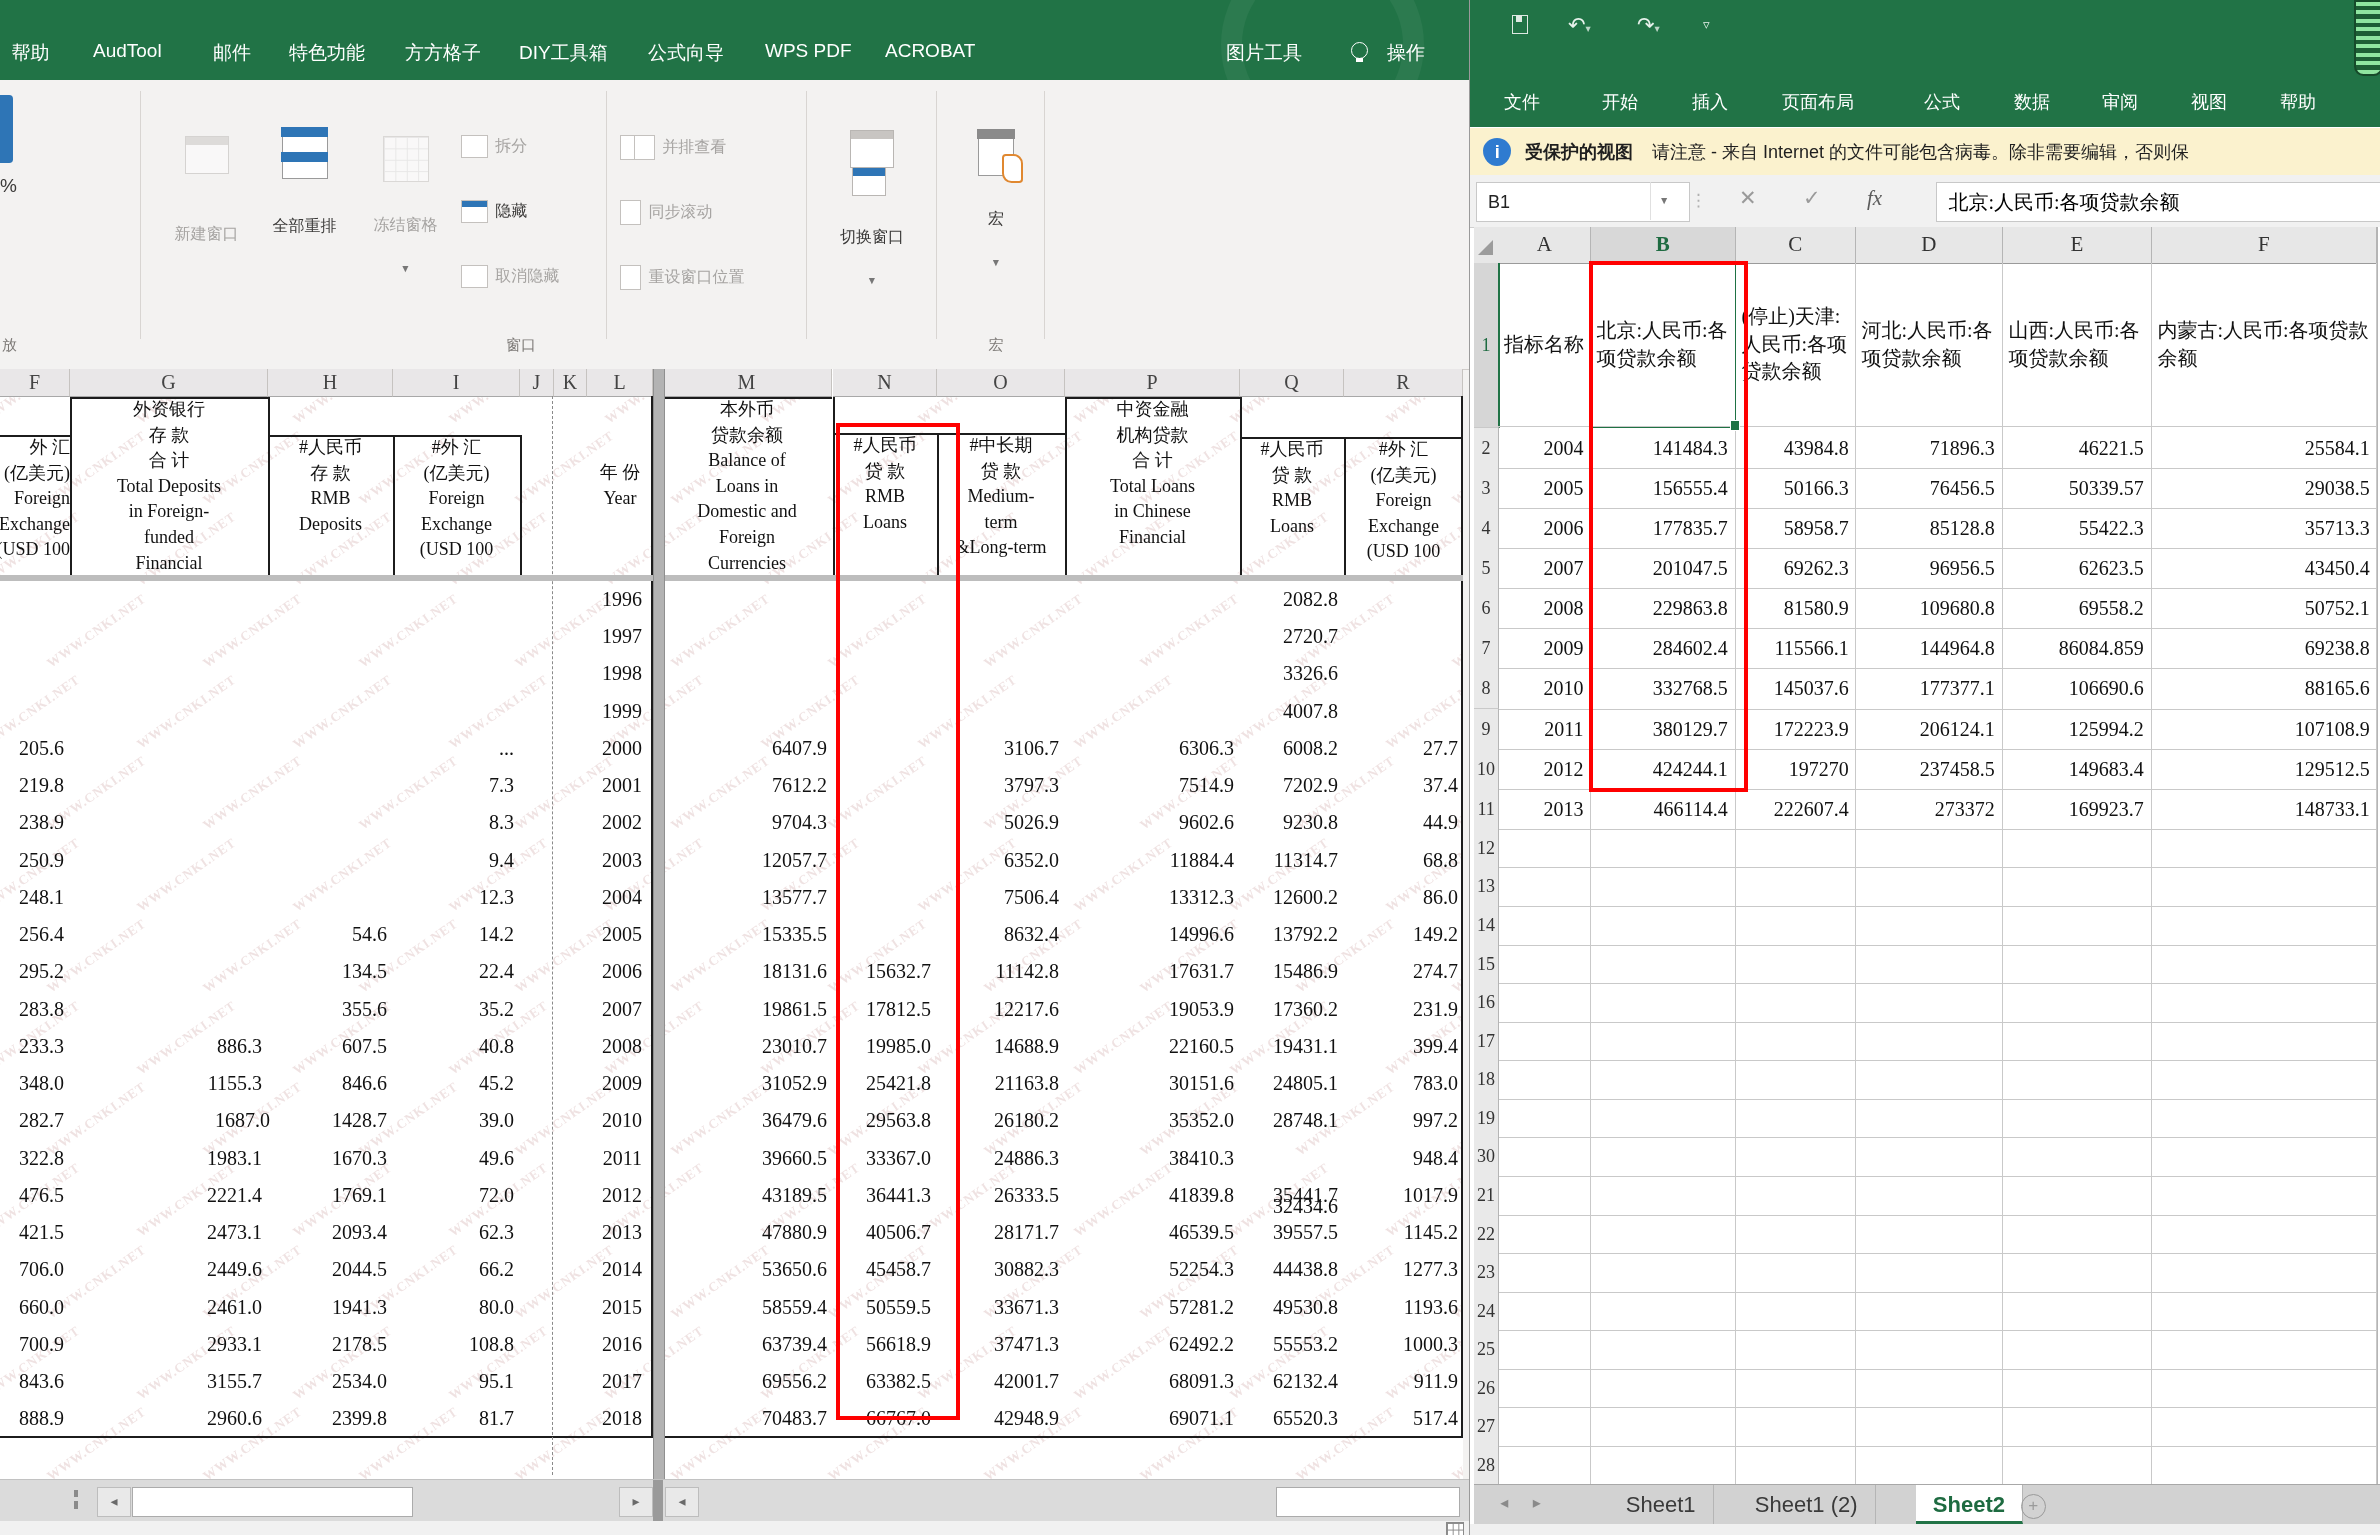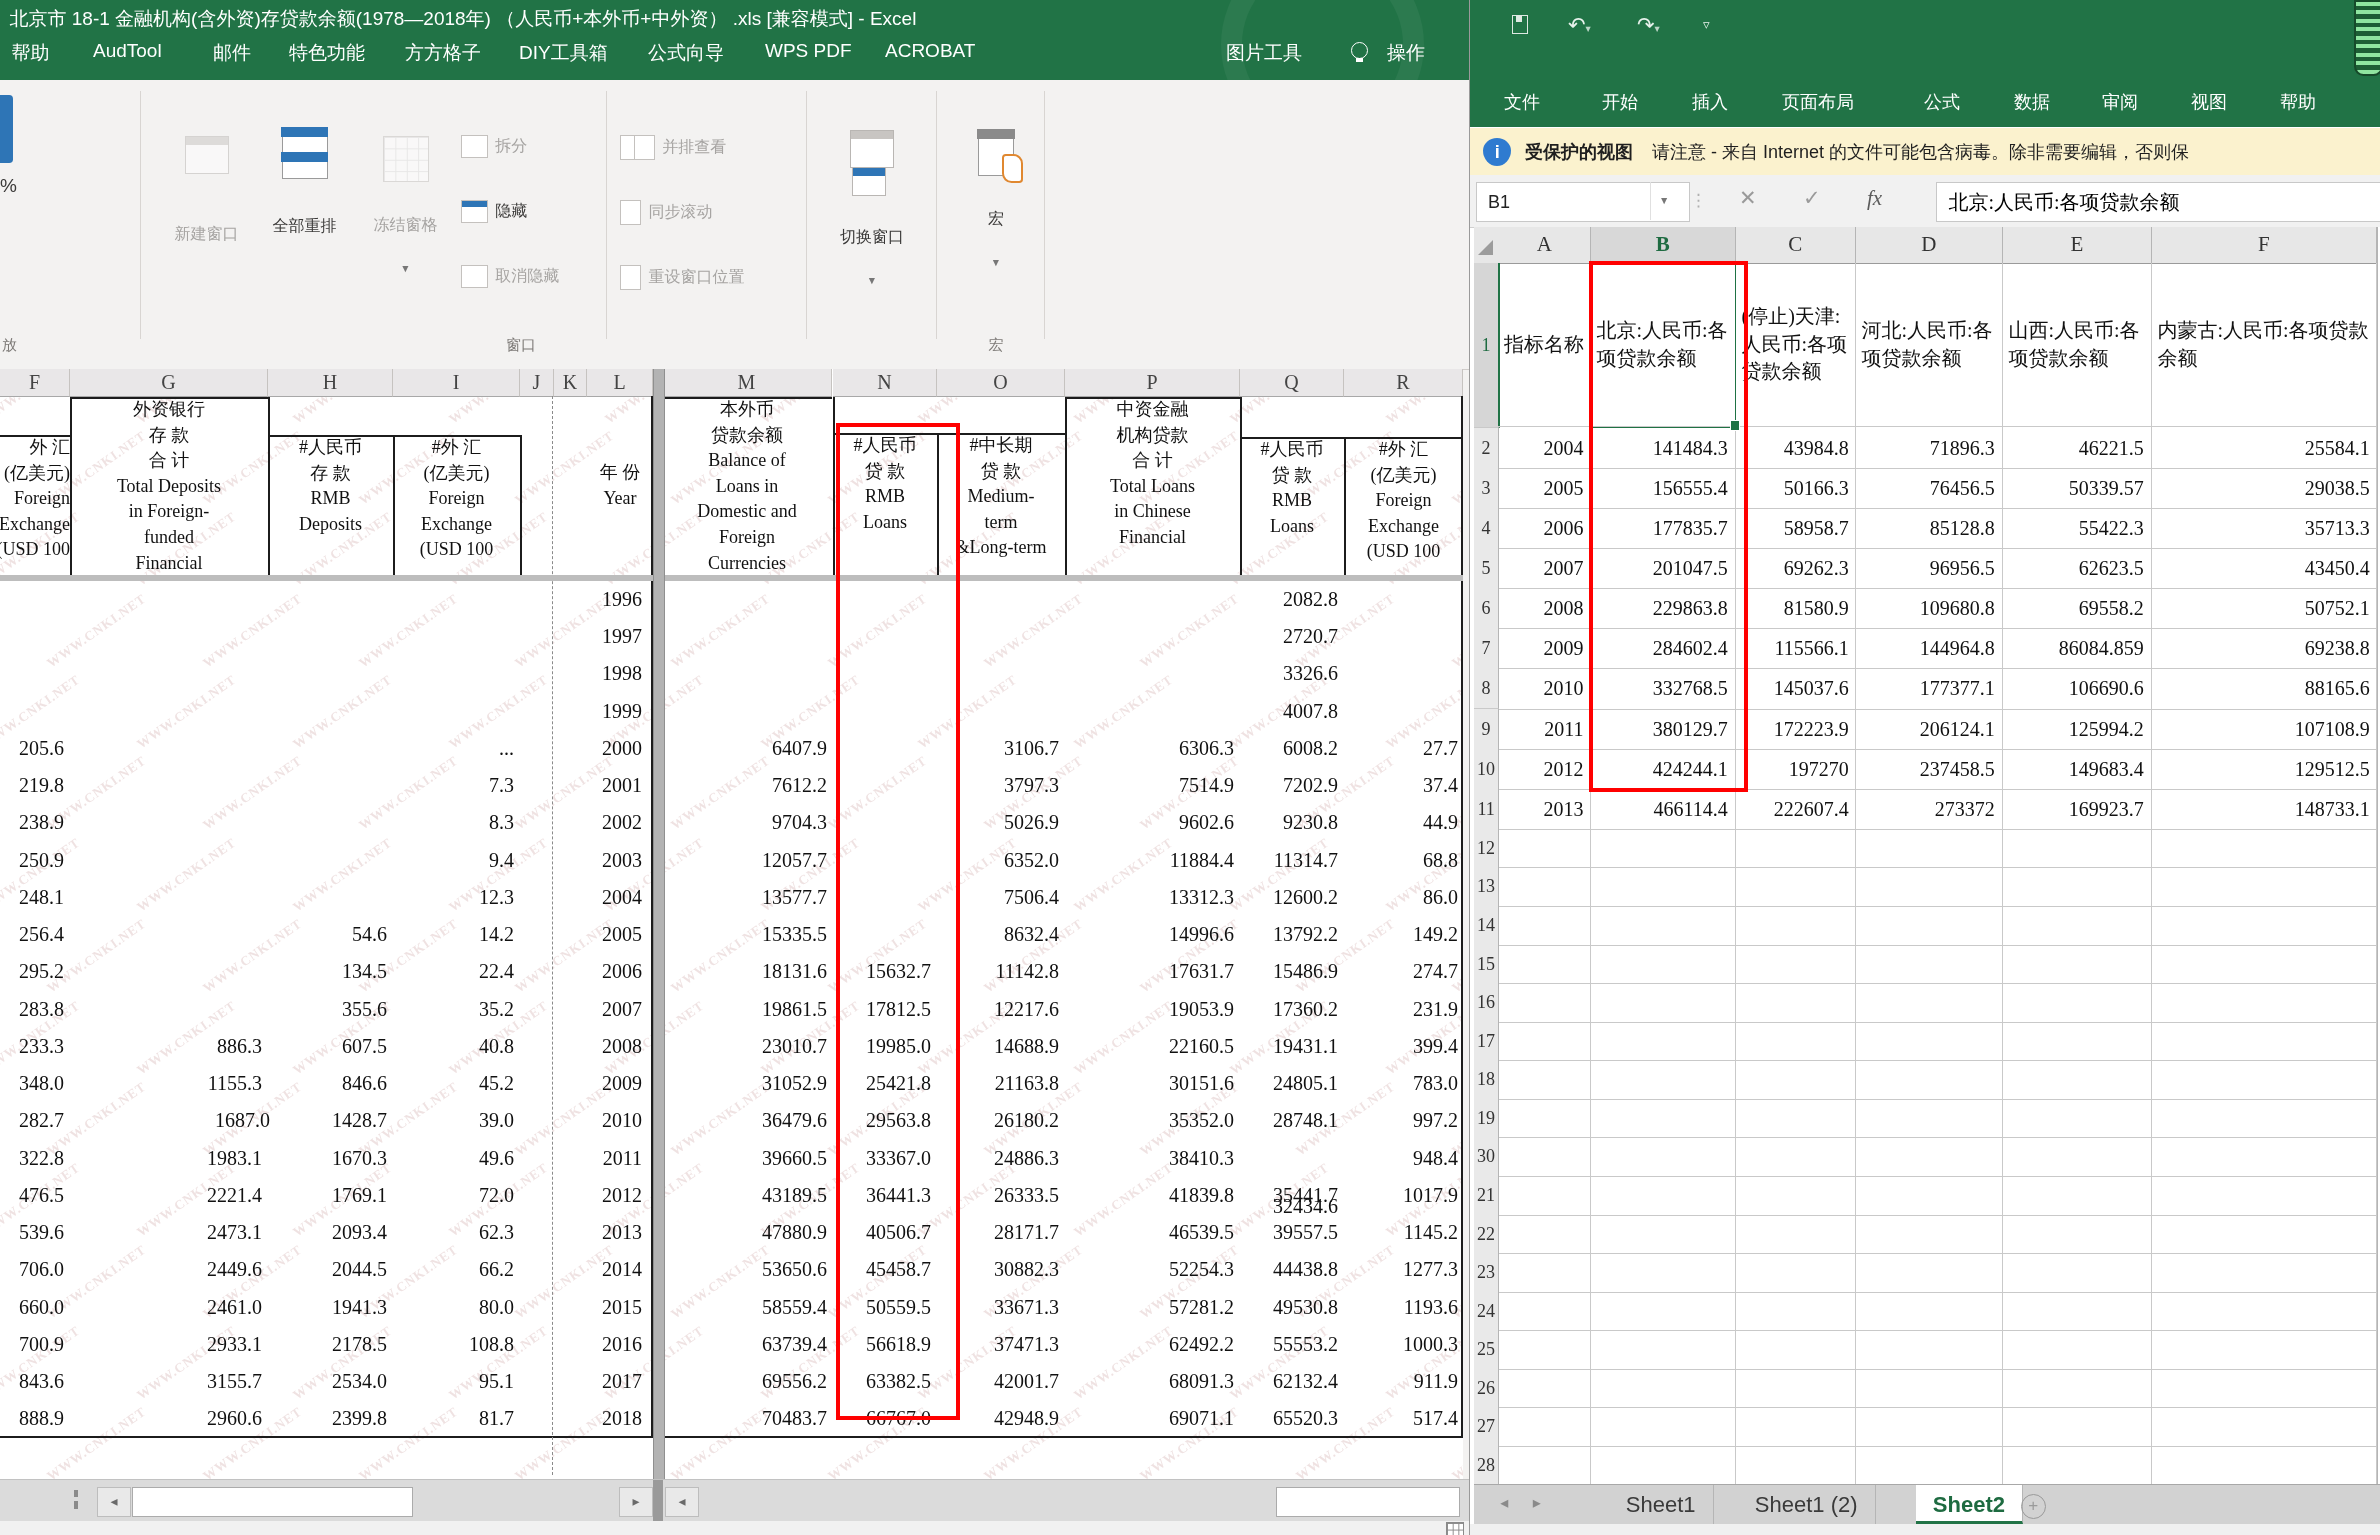--- a/index.html
+++ b/index.html
@@ -99,21 +99,20 @@
   #plusbtn{position:absolute;left:547px;top:8.5px;width:23px;height:23px;border:1.9px solid #9a9a9a;border-radius:50%;color:#9a9a9a;
            text-align:center;line-height:21px;font-size:17px;cursor:pointer}
   #rbottom{left:0;top:1524px;width:911px;height:12.3px;background:#f0f0f0}
 </style>
 </head>
 <body>
 
 <div id="lwin" class="abs">
   <div id="ltitle" class="abs">
     <div class="abs deco"></div>
-    <div id="ltitletext" class="abs">北京市 18-1 金融机构(含外资)存贷款余额(1978—2018年) （人民币+本外币+中外资） .xls [兼容模式] - Excel</div>
     <div id="ltabs">
         <div class="ltab" style="left: 11.4px;">帮助</div>
         <div class="ltab" style="left: 93px;">AudTool</div>
         <div class="ltab" style="left: 213px;">邮件</div>
         <div class="ltab" style="left: 289px;">特色功能</div>
         <div class="ltab" style="left: 405px;">方方格子</div>
         <div class="ltab" style="left: 519px;">DIY工具箱</div>
         <div class="ltab" style="left: 648px;">公式向导</div>
         <div class="ltab" style="left: 765px;">WPS PDF</div>
         <div class="ltab" style="left: 885px;">ACROBAT</div>
@@ -562,21 +561,21 @@
         <div class="lcell" style="left: 70px; top: 808px; width: 192px; height: 37px; line-height: 37px;">2221.4</div>
         <div class="lcell" style="left: 268px; top: 808px; width: 119px; height: 37px; line-height: 37px;">1769.1</div>
         <div class="lcell" style="left: 393px; top: 808px; width: 121px; height: 37px; line-height: 37px;">72.0</div>
         <div class="lcell" style="left: 587px; top: 808px; width: 55px; height: 37px; line-height: 37px;">2012</div>
         <div class="lcell" style="left: 662px; top: 808px; width: 165px; height: 37px; line-height: 37px;">43189.5</div>
         <div class="lcell" style="left: 833px; top: 808px; width: 98px; height: 37px; line-height: 37px;">36441.3</div>
         <div class="lcell" style="left: 937px; top: 808px; width: 122px; height: 37px; line-height: 37px;">26333.5</div>
         <div class="lcell" style="left: 1065px; top: 808px; width: 169px; height: 37px; line-height: 37px;">41839.8</div>
         <div class="lcell" style="left: 1240px; top: 808px; width: 98px; height: 37px; line-height: 37px;">35441.7</div>
         <div class="lcell" style="left: 1344px; top: 808px; width: 114px; height: 37px; line-height: 37px;">1017.9</div>
-        <div class="lcell" style="left: 0px; top: 845px; width: 64px; height: 37px; line-height: 37px;">539.6</div>
+        <div class="lcell" style="left: 0px; top: 845px; width: 64px; height: 37px; line-height: 37px;">421.5</div>
         <div class="lcell" style="left: 70px; top: 845px; width: 192px; height: 37px; line-height: 37px;">2473.1</div>
         <div class="lcell" style="left: 268px; top: 845px; width: 119px; height: 37px; line-height: 37px;">2093.4</div>
         <div class="lcell" style="left: 393px; top: 845px; width: 121px; height: 37px; line-height: 37px;">62.3</div>
         <div class="lcell" style="left: 587px; top: 845px; width: 55px; height: 37px; line-height: 37px;">2013</div>
         <div class="lcell" style="left: 662px; top: 845px; width: 165px; height: 37px; line-height: 37px;">47880.9</div>
         <div class="lcell" style="left: 833px; top: 845px; width: 98px; height: 37px; line-height: 37px;">40506.7</div>
         <div class="lcell" style="left: 937px; top: 845px; width: 122px; height: 37px; line-height: 37px;">28171.7</div>
         <div class="lcell" style="left: 1065px; top: 845px; width: 169px; height: 37px; line-height: 37px;">46539.5</div>
         <div class="lcell" style="left: 1240px; top: 845px; width: 98px; height: 37px; line-height: 37px;">39557.5</div>
         <div class="lcell" style="left: 1344px; top: 845px; width: 114px; height: 37px; line-height: 37px;">1145.2</div>

